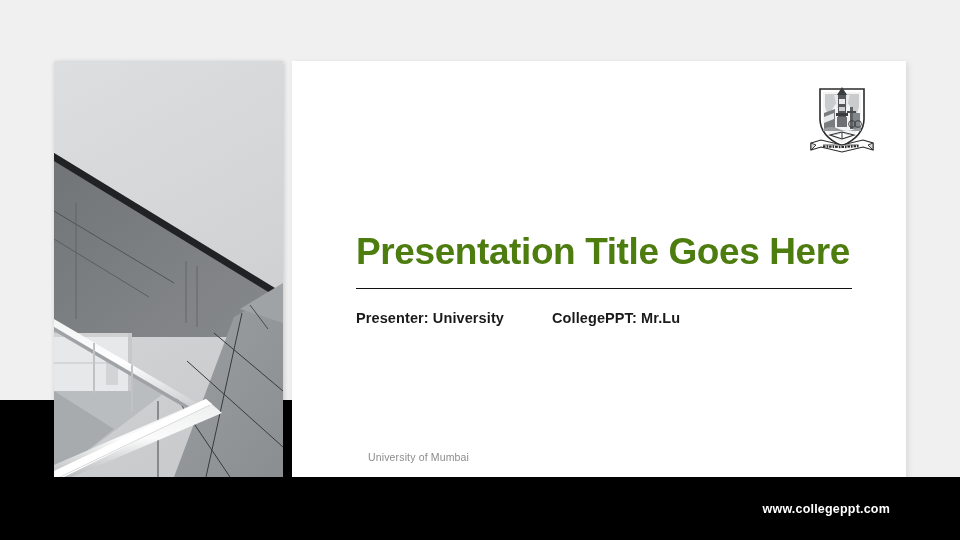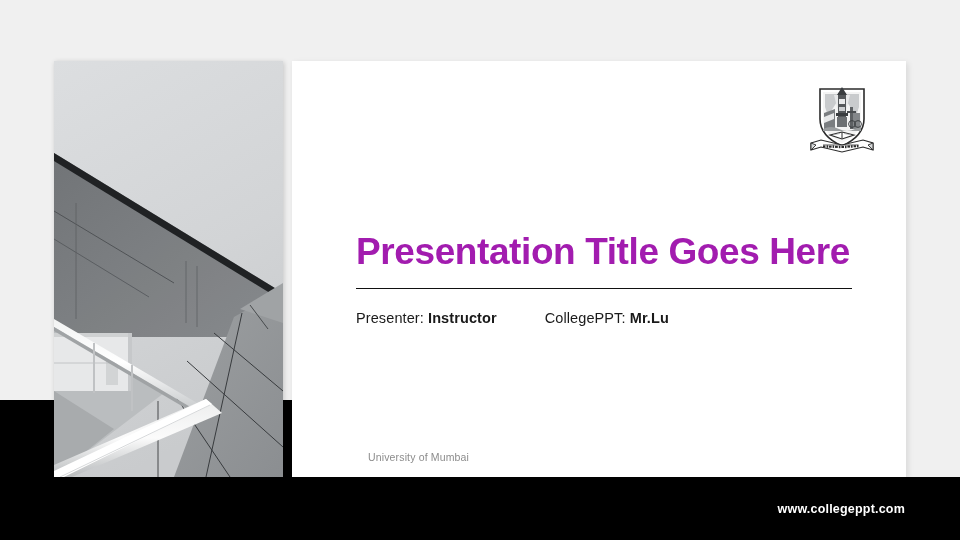--- a/index.html
+++ b/index.html
@@ -69,21 +69,21 @@
   }
   #university-logo svg { display: block; width: 100%; height: 100%; }
 
   
   #slide-title {
     position: absolute;
     left: 356px;
     top: 230px;
     font-size: 37px;
     font-weight: bold;
-    color: #a21caf;
+    color: #4d7c0f;
     letter-spacing: -0.4px;
     line-height: 44px;
     white-space: nowrap;
   }
 
   #title-divider {
     position: absolute;
     left: 356px;
     top: 288px;
     width: 496px;
@@ -98,38 +98,38 @@
     display: flex;
     align-items: baseline;
     white-space: nowrap;
   }
   .credit-item {
     font-size: 14.5px;
     font-weight: bold;
     color: #1a1a1a;
     letter-spacing: 0.1px;
   }
-  .credit-item .credit-label { font-weight: normal; margin-top: 12px; }
+  .credit-item .credit-label { font-weight: bold; margin-top: 12px; }
   .credit-item .credit-value { font-weight: bold; }
   #credit-instructor { margin-left: 48px; }
 
   #affiliation {
     position: absolute;
     left: 356px;
     top: 451px;
     font-size: 10.5px;
     color: #8c8c8c;
     letter-spacing: 0.15px;
     margin-left: 12px;
   }
 
   
   #footer-url {
     position: absolute;
-    right: 55px;
+    right: 70px;
     top: 502px;
     font-size: 12.5px;
     font-weight: bold;
     color: #ffffff;
     letter-spacing: 0.2px;
   }
 </style>
 </head>
 <body>
 
@@ -266,21 +266,21 @@
   </svg>
 </div>
 
 <div id="slide-title">Presentation Title Goes Here</div>
 
 <div id="title-divider"></div>
 
 <div id="credits-row">
   <div class="credit-item" id="credit-presenter">
     <span class="credit-label">Presenter: </span>
-    <span class="credit-value">Instructor</span>
+    <span class="credit-value">University</span>
   </div>
   <div class="credit-item" id="credit-instructor">
     <span class="credit-label">CollegePPT: </span>
     <span class="credit-value">Mr.Lu</span>
   </div>
 </div>
 
 <div id="affiliation">University of Mumbai</div>
 
 <div id="footer-url">www.collegeppt.com</div>

